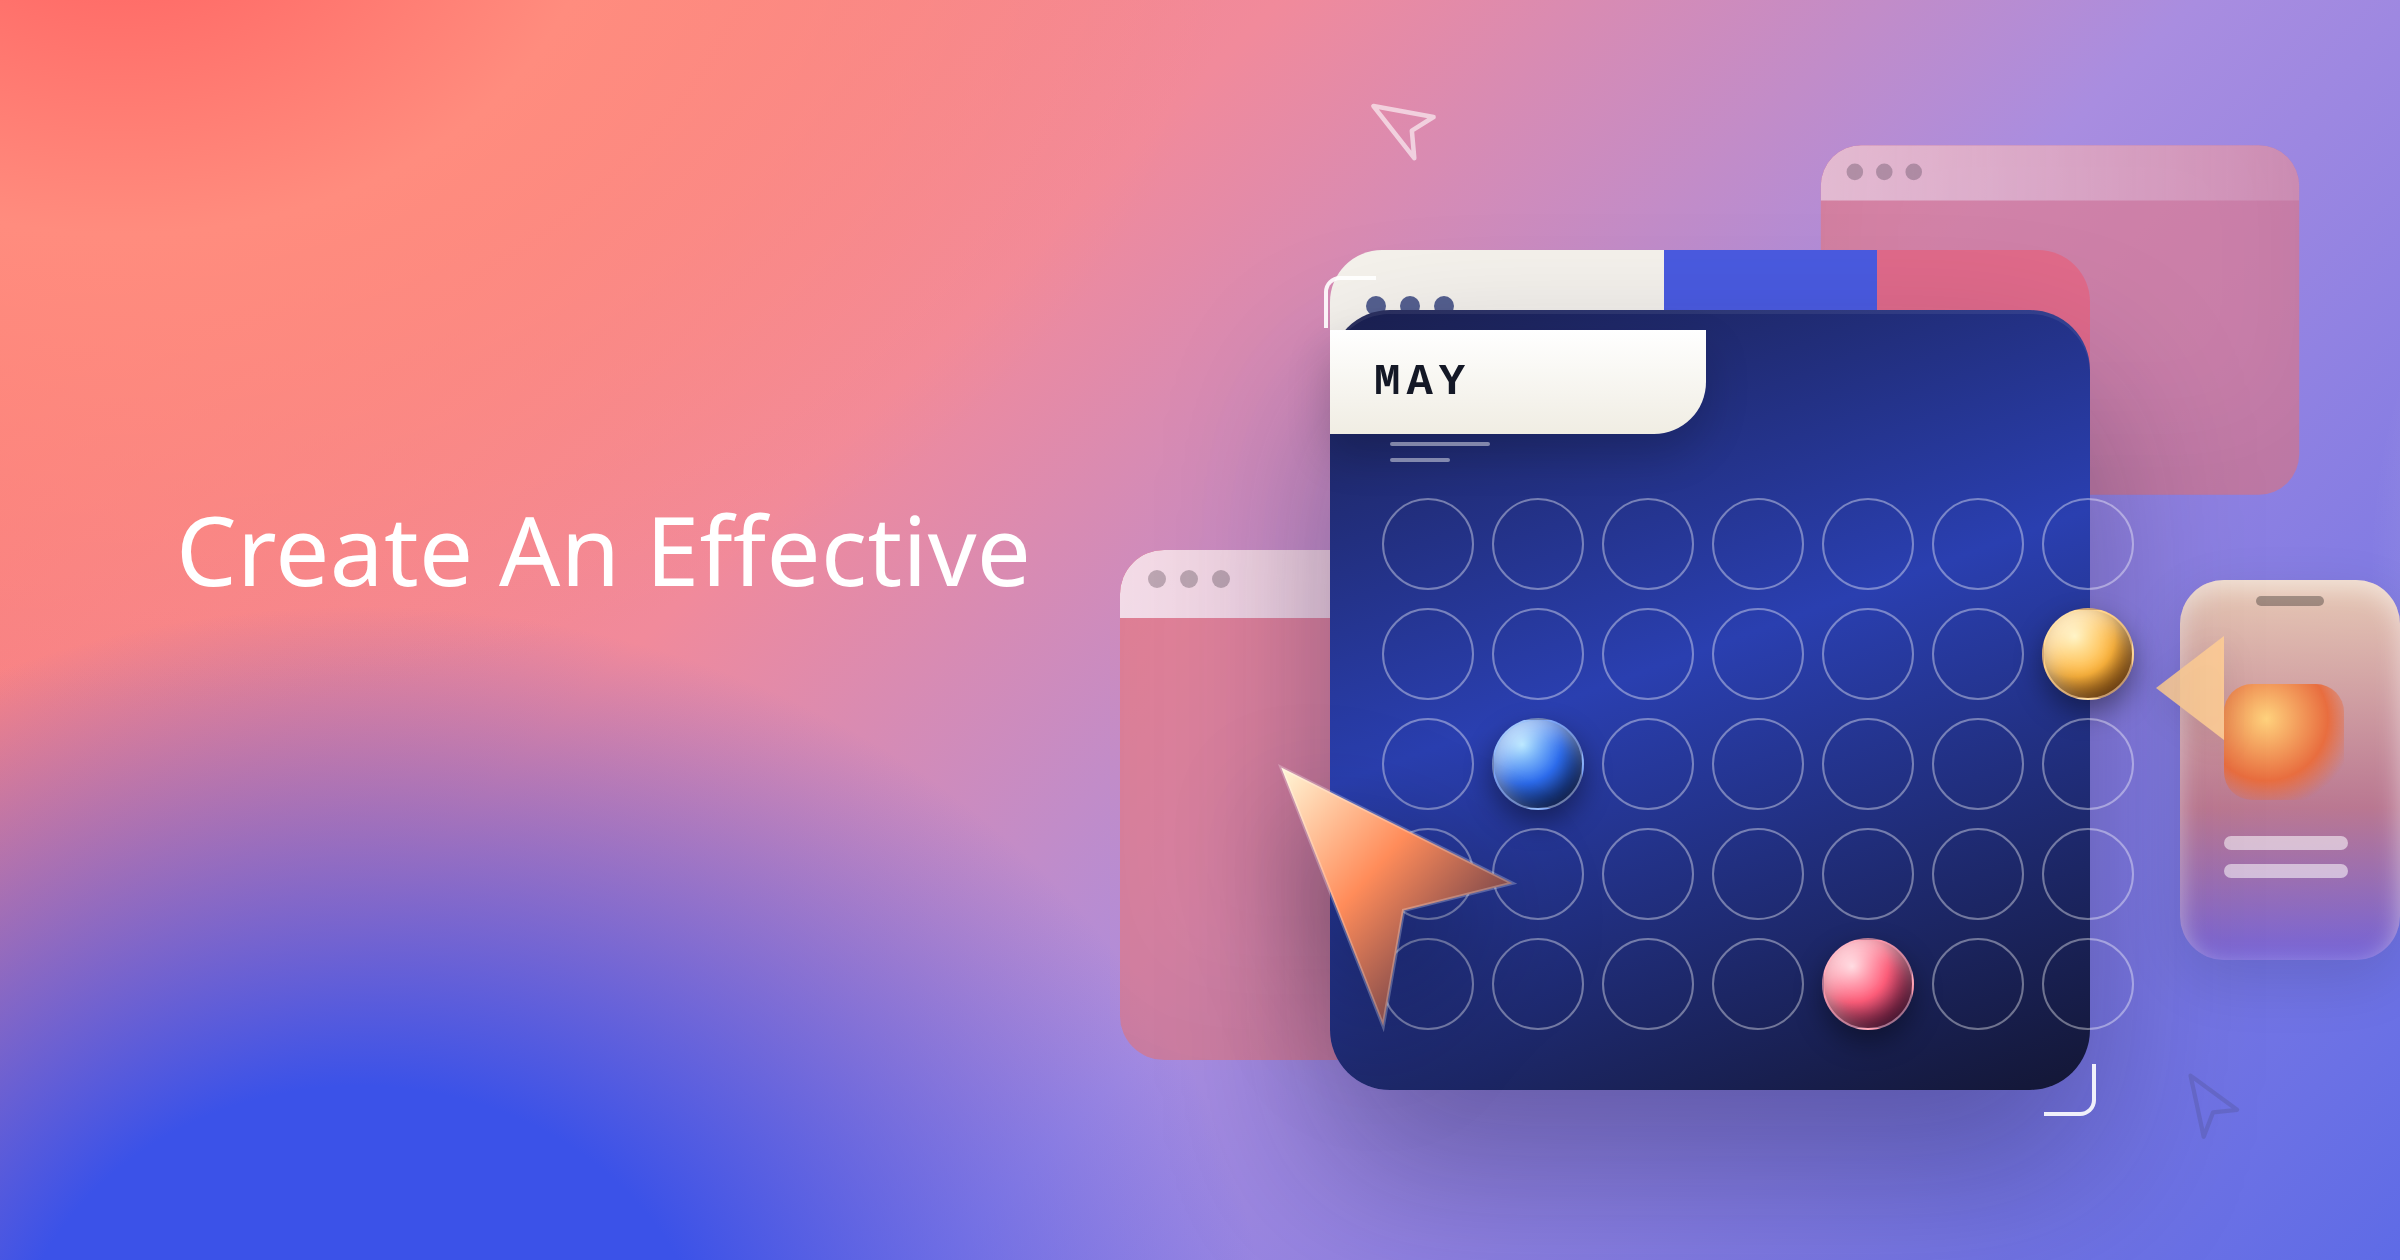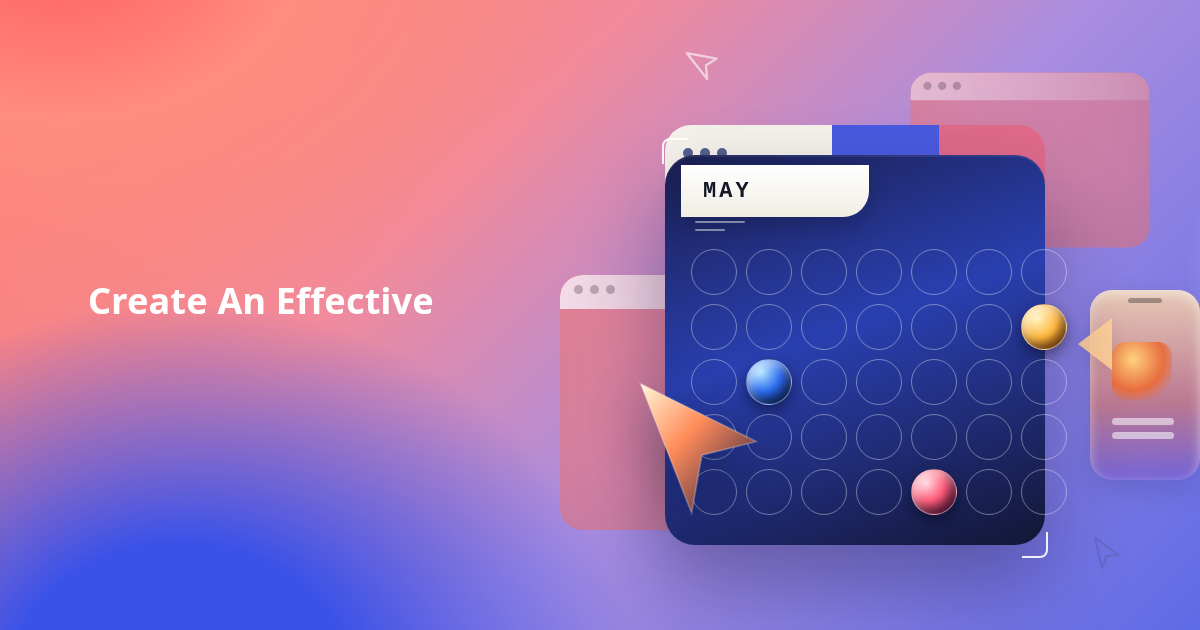--- a/index.html
+++ b/index.html
@@ -13,21 +13,21 @@
     radial-gradient(ellipse 800px 600px at 5% -10%, #ff5e5e 0%, #ff8c7e 30%, transparent 70%),
     linear-gradient(135deg, #ff7a6e 0%, #f18a9b 35%, #a98de0 60%, #5e6be6 100%);
 }
 
 .copy { position:absolute; left:88px; top:240px; color:#fff; }
 .pill {
   display:inline-block; border:1.5px solid #fff; border-radius:999px;
   padding:6px 20px 7px; font-style:italic; font-family:Georgia,'Times New Roman',serif;
   font-size:22px; letter-spacing:.5px;
 }
-.title { margin-top:40px; font-size:36px; line-height:1.18; font-weight:700; letter-spacing:.2px; }
+.title { margin-top:8px; font-size:48px; line-height:1.18; font-weight:400; letter-spacing:.2px; }
 
 .art { position:absolute; left:570px; top:30px; width:620px; height:580px; }
 
 
 .win { position:absolute; border-radius:22px; background:rgba(242,120,120,.72); box-shadow:inset 0 -30px 60px rgba(0,0,0,.05); overflow:hidden; }
 .win::before { 
   content:""; position:absolute; left:0; top:0; right:0; height:30px;
   background:linear-gradient(90deg, rgba(255,255,255,.9), rgba(255,255,255,.45));
   border-radius:22px 22px 0 0;
 }
@@ -71,21 +71,20 @@
 }
 .cal-top .dots{ top:23px; left:18px; }
 .cal-top .dots span{ background:#55608f; width:10px; height:10px; }
 .month-tab {
   position:absolute; left:0; top:10px; height:52px; width:188px;
   background:linear-gradient(180deg,#fff,#f0ede3);
   border-radius:0 0 26px 0;
   display:flex; align-items:center; padding-left:22px;
   font-family:'Courier New',monospace; font-weight:700; letter-spacing:3px; font-size:22px; color:#141826;
   box-shadow:0 10px 22px rgba(0,0,0,.18);
-  margin-left:16px;
 }
 .grid { position:absolute; left:26px; right:26px; top:94px; bottom:30px; display:grid; grid-template-columns:repeat(7,1fr); grid-auto-rows:1fr; gap:9px; }
 .cell { border:1.4px solid rgba(255,255,255,.38); border-radius:50%; aspect-ratio:1/1; }
 .grid-line { position:absolute; left:30px; top:66px; width:50px; height:2px; background:rgba(255,255,255,.45); border-radius:2px; }
 .grid-line.short{ width:30px; top:74px; }
 
 .corner-tl, .corner-br { position:absolute; border:2px solid rgba(255,255,255,.9); width:26px; height:26px; }
 .corner-tl { left:92px; top:108px; border-right:none; border-bottom:none; border-radius:8px 0 0 0; }
 .corner-br { left:452px; top:502px; border-left:none; border-top:none; border-radius:0 0 8px 0; }
 

